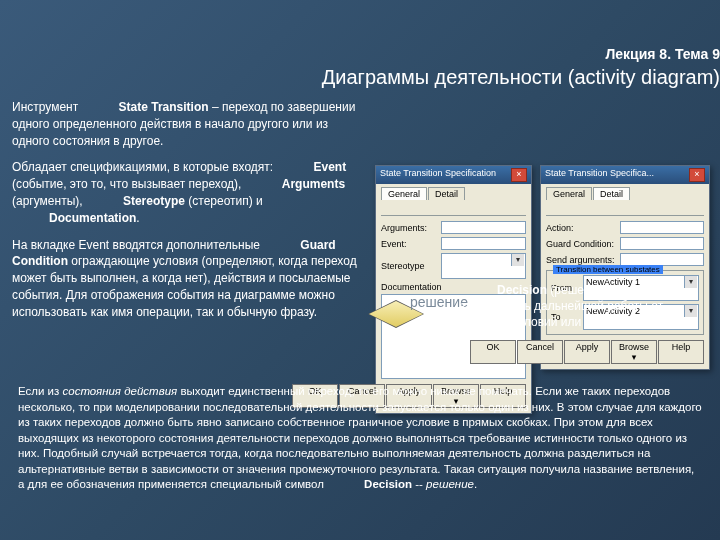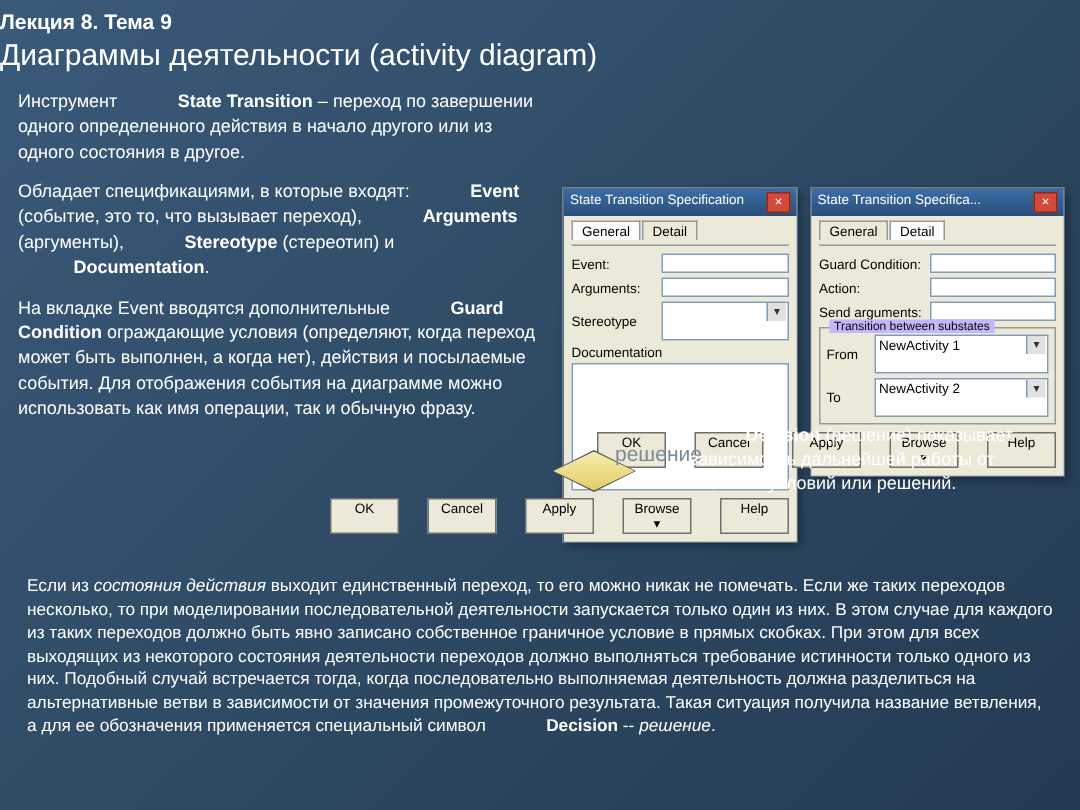--- a/index.html
+++ b/index.html
@@ -9,22 +9,23 @@
   body {
     width: 720px;
     height: 540px;
     background: linear-gradient(135deg, #3a5a7a 0%, #2e4a64 50%, #243a52 100%);
     font-family: Arial, sans-serif;
     color: #fff;
     overflow: hidden;
     position: relative;
   }
   .header {
-    text-align: left;
+    text-align: right;
     padding-top: 6px;
+    margin-top: 40px;
   }
   .lecture {
     font-size: 14px;
     font-weight: bold;
   }
   .title {
     font-size: 20px;
     font-weight: normal;
     margin-top: 4px;
   }
@@ -70,21 +71,21 @@
     border: 1px solid #8a2a1e;
     font-size: 9px;
   }
   .win-body {
     padding: 3px 5px 5px 5px;
     background: #ece9d8;
   }
   .tabs {
     display: flex;
     gap: 1px;
-    margin-bottom: 4px;
+    margin-bottom: 16px;
   }
   .tab {
     background: #ece9d8;
     border: 1px solid #919b9c;
     border-bottom: none;
     padding: 1px 6px;
     font-size: 9px;
   }
   .tab.active { background: #fdfdfb; }
   .tab-line {
@@ -140,42 +141,42 @@
     width: 100%;
     height: 85px;
     background: #fff;
     border: 1px solid #7f9db9;
     box-sizing: border-box;
     margin-top: 2px;
   }
   .btn-row {
     display: flex;
     justify-content: flex-end;
-    gap: 19px;
+    gap: 1px;
     margin-top: 5px;
   }
   .btn {
     border: 1px solid #707070;
     background: #ece9d8;
     padding: 1px 6px;
     font-size: 9px;
     min-width: 32px;
     text-align: center;
   }
   .fieldset {
     border: 1px solid #919b9c;
     padding: 4px;
     margin-top: 4px;
     position: relative;
   }
   .fieldset-legend {
     position: absolute;
     top: -6px;
     left: 6px;
-    background: #c4b5fd;
+    background: #3b82f6;
     padding: 0 3px;
     font-size: 8px;
   }
 
   #win1 {
     top: 66px;
     left: 375px;
     width: 155px;
   }
   #win2 {
@@ -264,25 +265,25 @@
       <span>State Transition Specification</span>
       <span class="win-close">×</span>
     </div>
     <div class="win-body">
       <div class="tabs">
         <div class="tab active">General</div>
         <div class="tab">Detail</div>
       </div>
       <div class="tab-line"></div>
       <div class="field-row">
+        <div class="field-label">Arguments:</div>
+        <div class="field-input"></div>
+      </div>
+      <div class="field-row">
         <div class="field-label">Event:</div>
-        <div class="field-input"></div>
-      </div>
-      <div class="field-row">
-        <div class="field-label">Arguments:</div>
         <div class="field-input"></div>
       </div>
       <div class="field-row">
         <div class="field-label">Stereotype</div>
         <div class="combo"></div>
       </div>
       <div class="field-label">Documentation</div>
       <div class="textarea"></div>
       <div class="btn-row">
         <div class="btn">OK</div>
@@ -299,25 +300,25 @@
       <span>State Transition Specifica...</span>
       <span class="win-close">×</span>
     </div>
     <div class="win-body">
       <div class="tabs">
         <div class="tab">General</div>
         <div class="tab active">Detail</div>
       </div>
       <div class="tab-line"></div>
       <div class="field-row">
+        <div class="field-label" style="width:70px">Action:</div>
+        <div class="field-input"></div>
+      </div>
+      <div class="field-row">
         <div class="field-label" style="width:70px">Guard Condition:</div>
-        <div class="field-input"></div>
-      </div>
-      <div class="field-row">
-        <div class="field-label" style="width:70px">Action:</div>
         <div class="field-input"></div>
       </div>
       <div class="field-row">
         <div class="field-label" style="width:70px">Send arguments:</div>
         <div class="field-input"></div>
       </div>
       <div class="fieldset">
         <div class="fieldset-legend">Transition between substates</div>
         <div class="field-row">
           <div class="field-label" style="width:28px">From</div>

